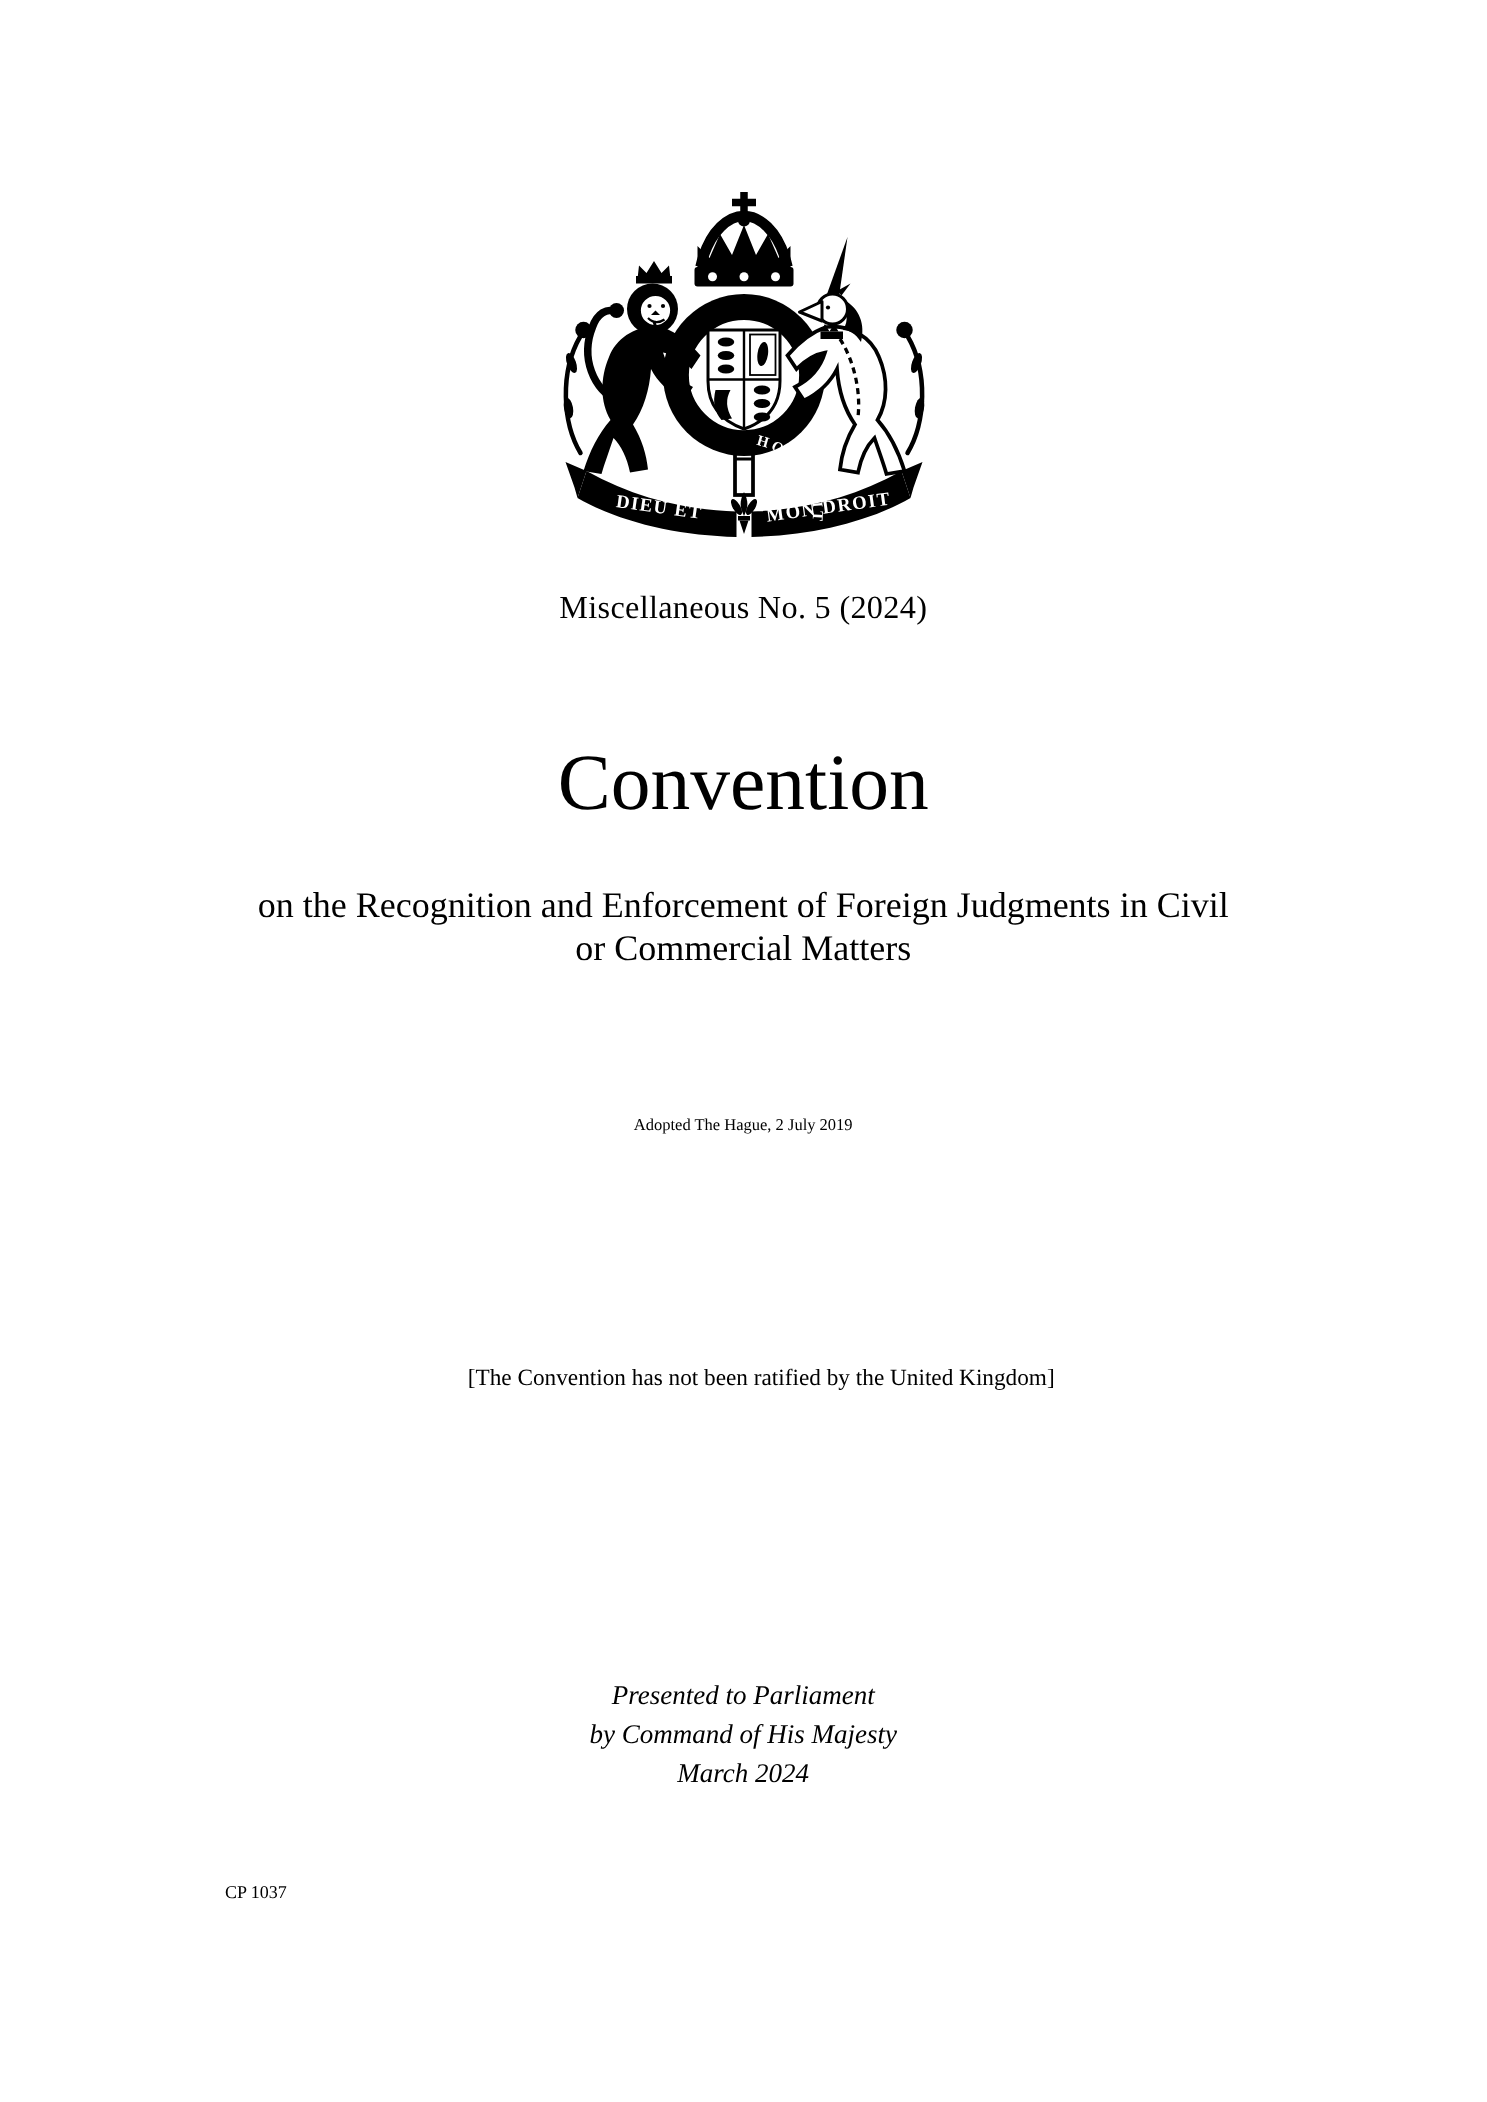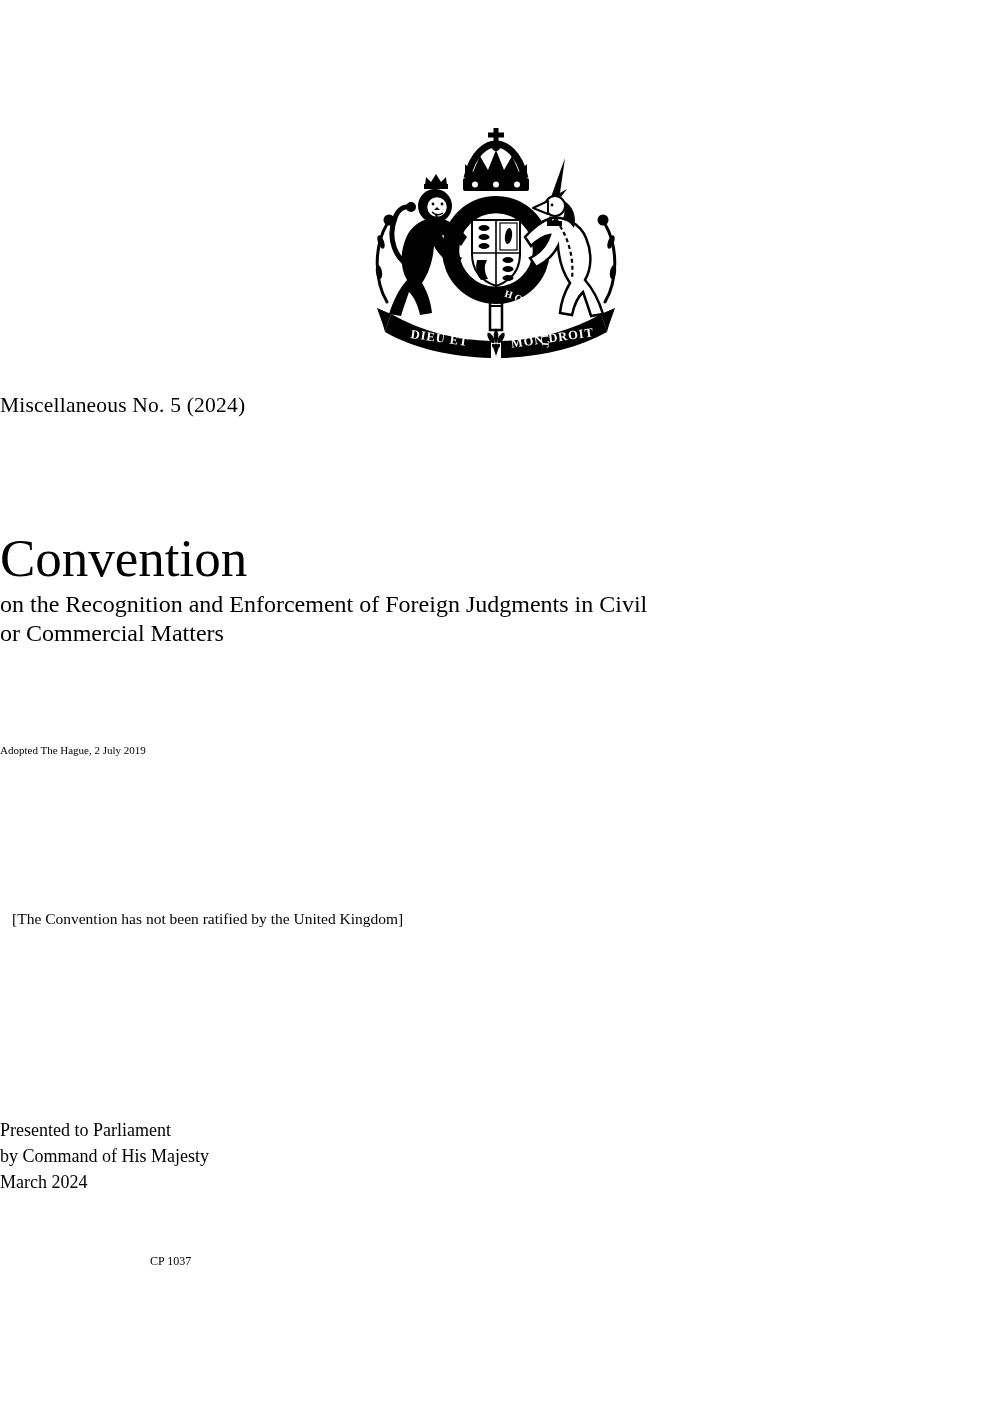--- a/index.html
+++ b/index.html
@@ -13,35 +13,36 @@
     height: 1401px;
     background: #ffffff;
     font-family: "Liberation Serif", "DejaVu Serif", serif;
     color: #000000;
     overflow: hidden;
   }
   .centered {
     position: absolute;
     left: 0;
     width: 100%;
+    text-align: center;
   }
   .arms {
     position: absolute;
     left: 361px;
     top: 120px;
     width: 270px;
     height: 240px;
   }
   .series-line {
     top: 393px;
     font-size: 21.5px;
     letter-spacing: 0.2px;
   }
   .doc-title {
-    top: 528px;
+    top: 492px;
     font-size: 53px;
     line-height: 1.15;
   }
   .doc-subtitle {
     top: 590px;
     font-size: 24px;
     line-height: 29px;
   }
   .adopted-line {
     top: 744px;
@@ -49,20 +50,21 @@
   }
   .ratification-note {
     top: 910px;
     font-size: 15.5px;
     margin-left: 12px;
   }
   .presentation {
     top: 1117px;
     font-size: 18px;
     line-height: 26px;
+    font-style: italic;
   }
   .cp-number {
     position: absolute;
     left: 150px;
     top: 1254px;
     font-size: 12px;
   }
   .garter-motto-text {
     font-family: "Liberation Serif", "DejaVu Serif", serif;
     font-size: 10px;

